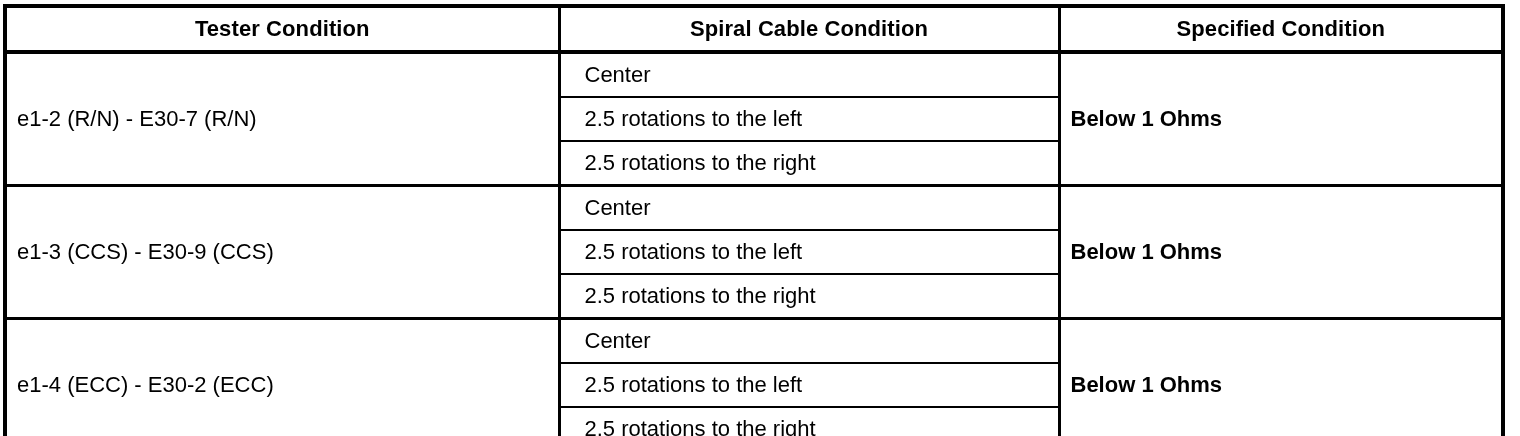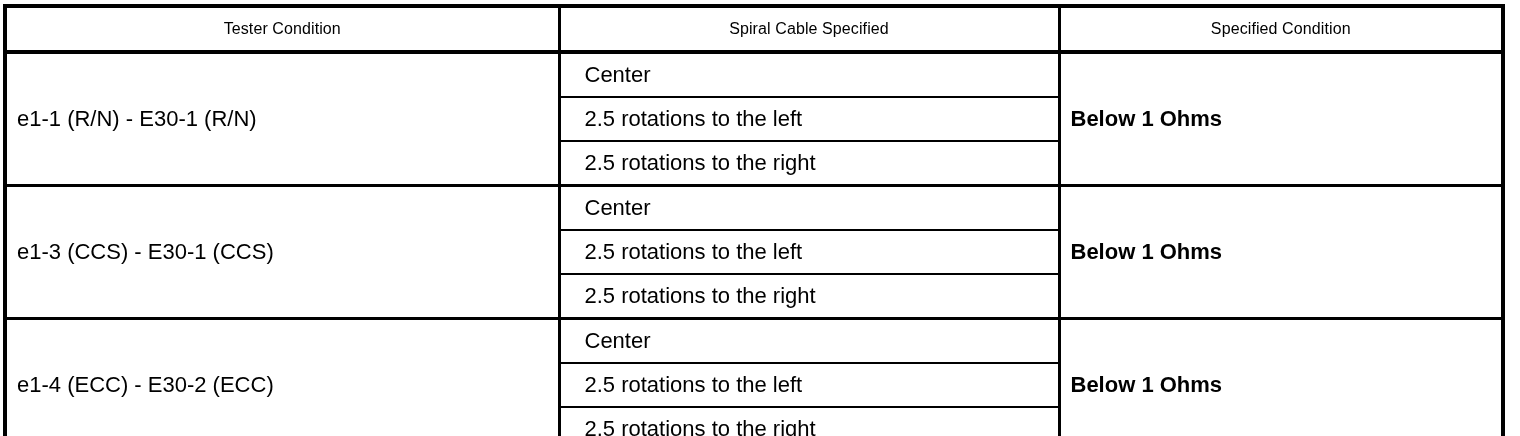--- a/index.html
+++ b/index.html
@@ -38,22 +38,22 @@
     padding: 0;
     margin: 0;
     vertical-align: middle;
     color: #000000;
     background: #ffffff;
   }
 
   
   tr.header-row th {
     height: 42px;
-    font-size: 16px;
-    font-weight: normal;
+    font-size: 22px;
+    font-weight: bold;
     text-align: center;
     border-bottom: 4px solid #000000;
     letter-spacing: 0.1px;
   }
   tr.header-row th.hdr-tester { border-right: 3px solid #000000; }
   tr.header-row th.hdr-spiral { border-right: 3px solid #000000; }
 
   
   td.tester-cell {
     font-size: 22px;
@@ -92,40 +92,40 @@
 <div class="table-wrap">
   <table class="spec-table">
     <colgroup>
       <col class="col-tester">
       <col class="col-spiral">
       <col class="col-spec">
     </colgroup>
     <thead>
       <tr class="header-row">
         <th class="hdr-tester">Tester Condition</th>
-        <th class="hdr-spiral">Spiral Cable Specified</th>
+        <th class="hdr-spiral">Spiral Cable Condition</th>
         <th class="hdr-spec">Specified Condition</th>
       </tr>
     </thead>
     <tbody>
 
       <tr class="group-start-1">
-        <td class="tester-cell" rowspan="3">e1-1 (R/N) - E30-1 (R/N)</td>
+        <td class="tester-cell" rowspan="3">e1-2 (R/N) - E30-7 (R/N)</td>
         <td class="spiral-cell">Center</td>
         <td class="spec-cell" rowspan="3">Below 1 Ohms</td>
       </tr>
       <tr>
         <td class="spiral-cell">2.5 rotations to the left</td>
       </tr>
       <tr>
         <td class="spiral-cell last-in-group">2.5 rotations to the right</td>
       </tr>
 
       <tr class="group-start-2">
-        <td class="tester-cell" rowspan="3">e1-3 (CCS) - E30-1 (CCS)</td>
+        <td class="tester-cell" rowspan="3">e1-3 (CCS) - E30-9 (CCS)</td>
         <td class="spiral-cell">Center</td>
         <td class="spec-cell" rowspan="3">Below 1 Ohms</td>
       </tr>
       <tr>
         <td class="spiral-cell">2.5 rotations to the left</td>
       </tr>
       <tr>
         <td class="spiral-cell last-in-group">2.5 rotations to the right</td>
       </tr>
 

